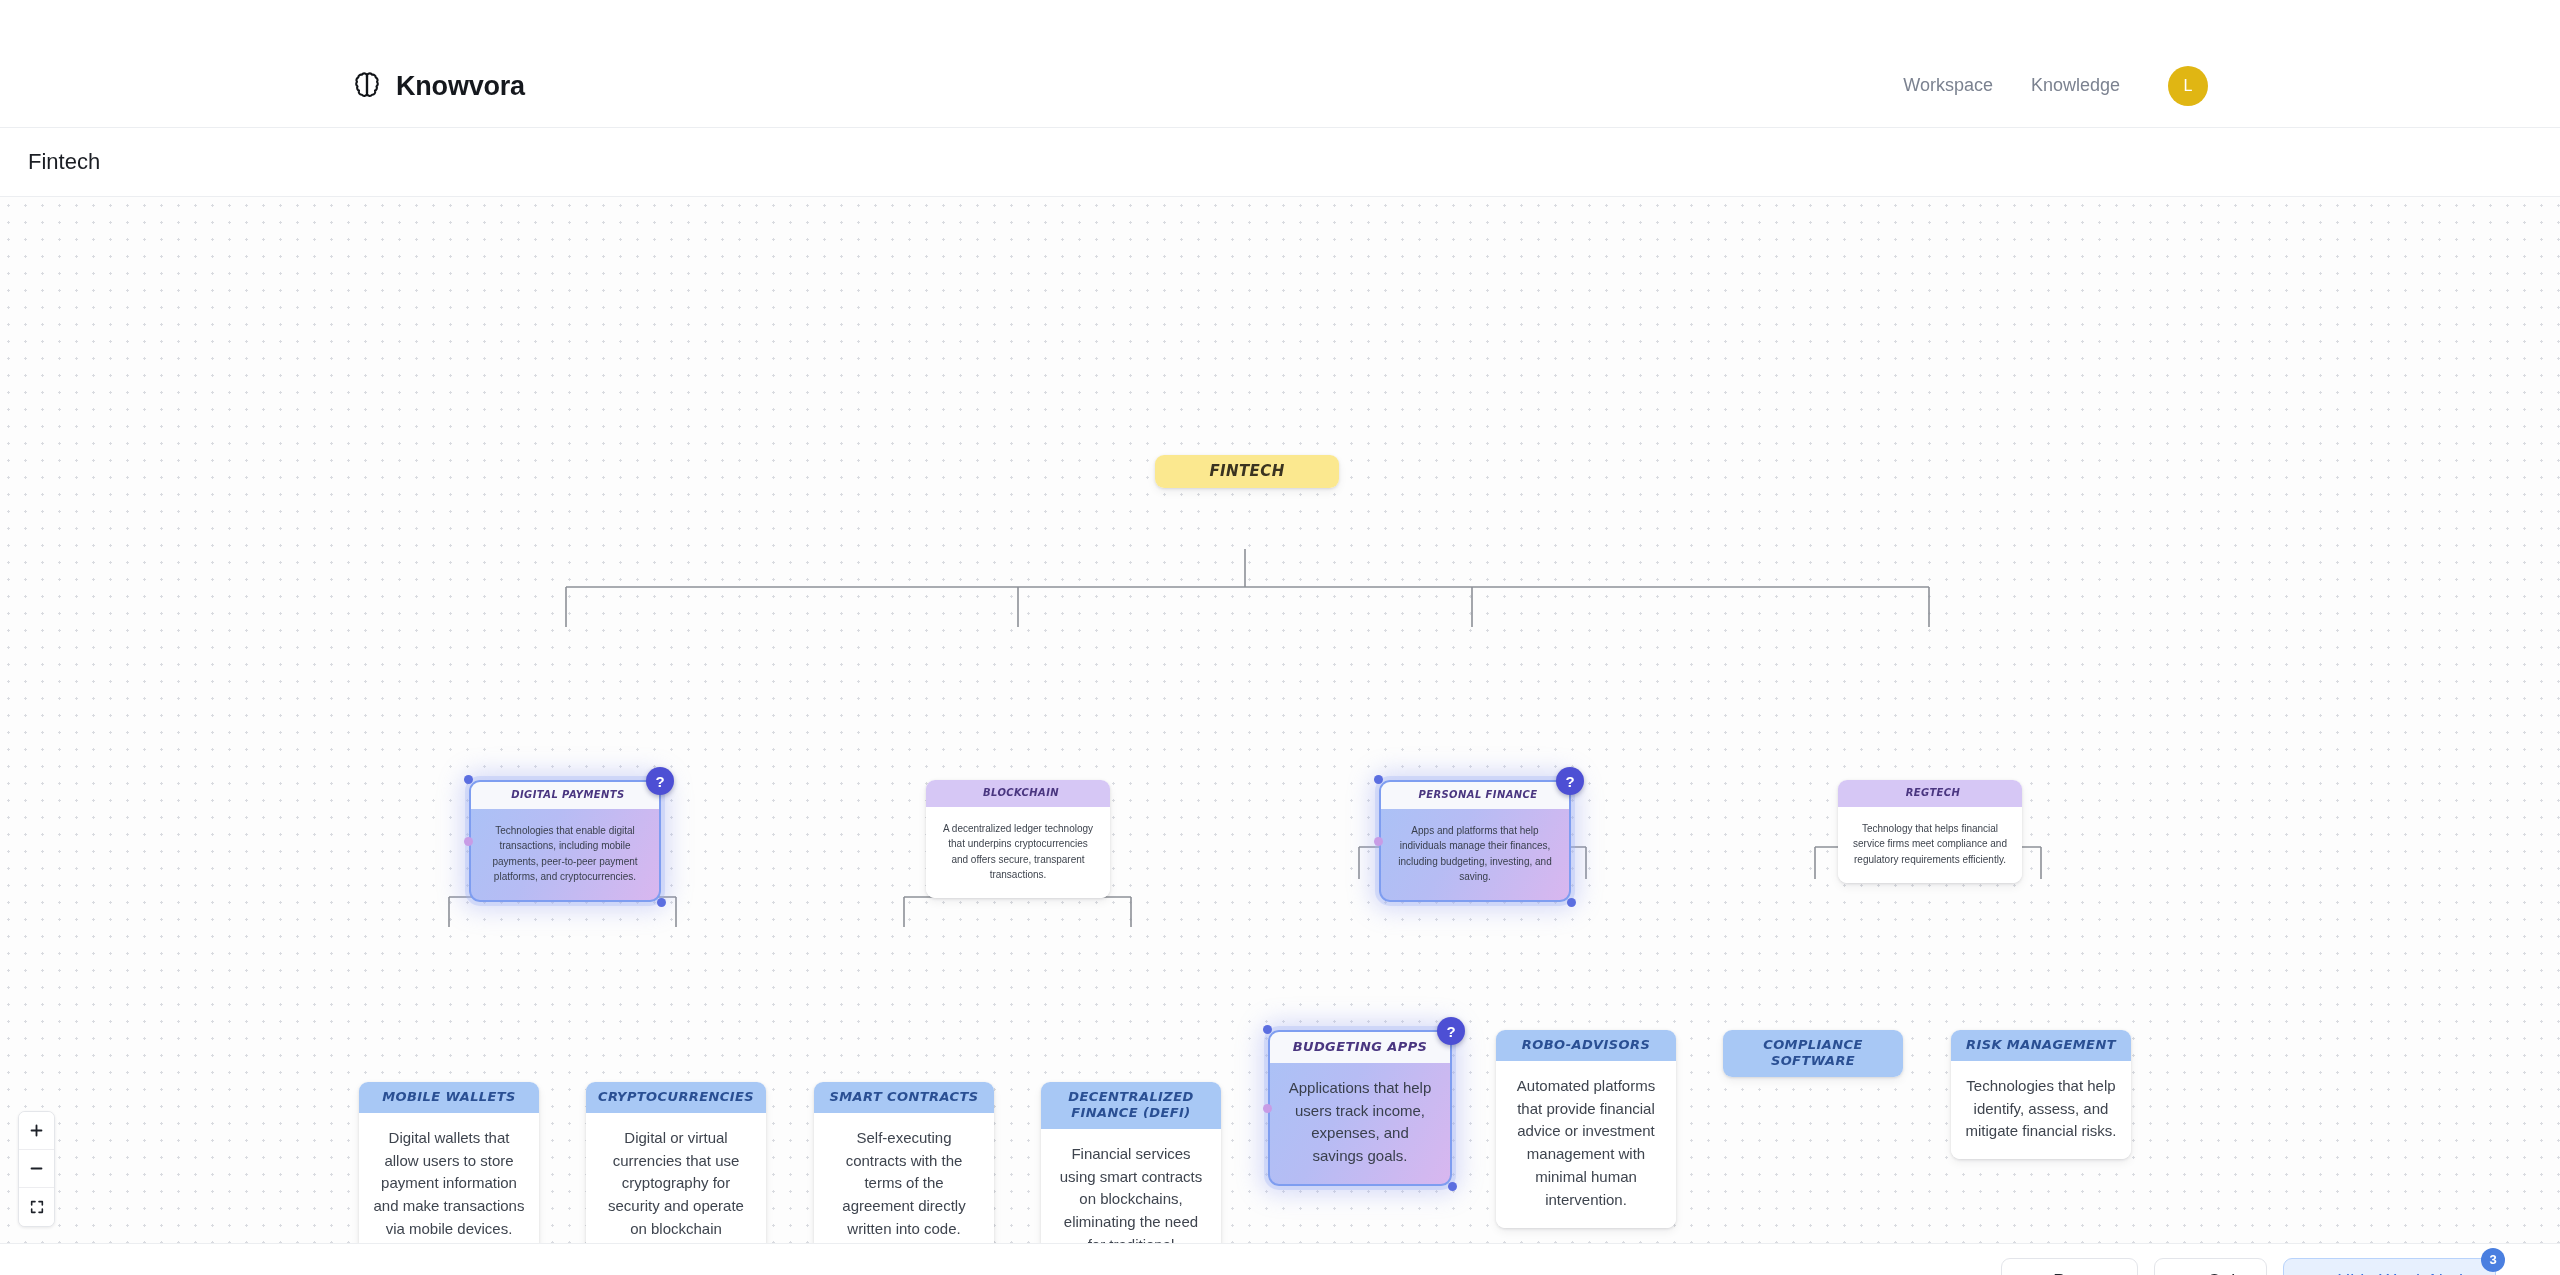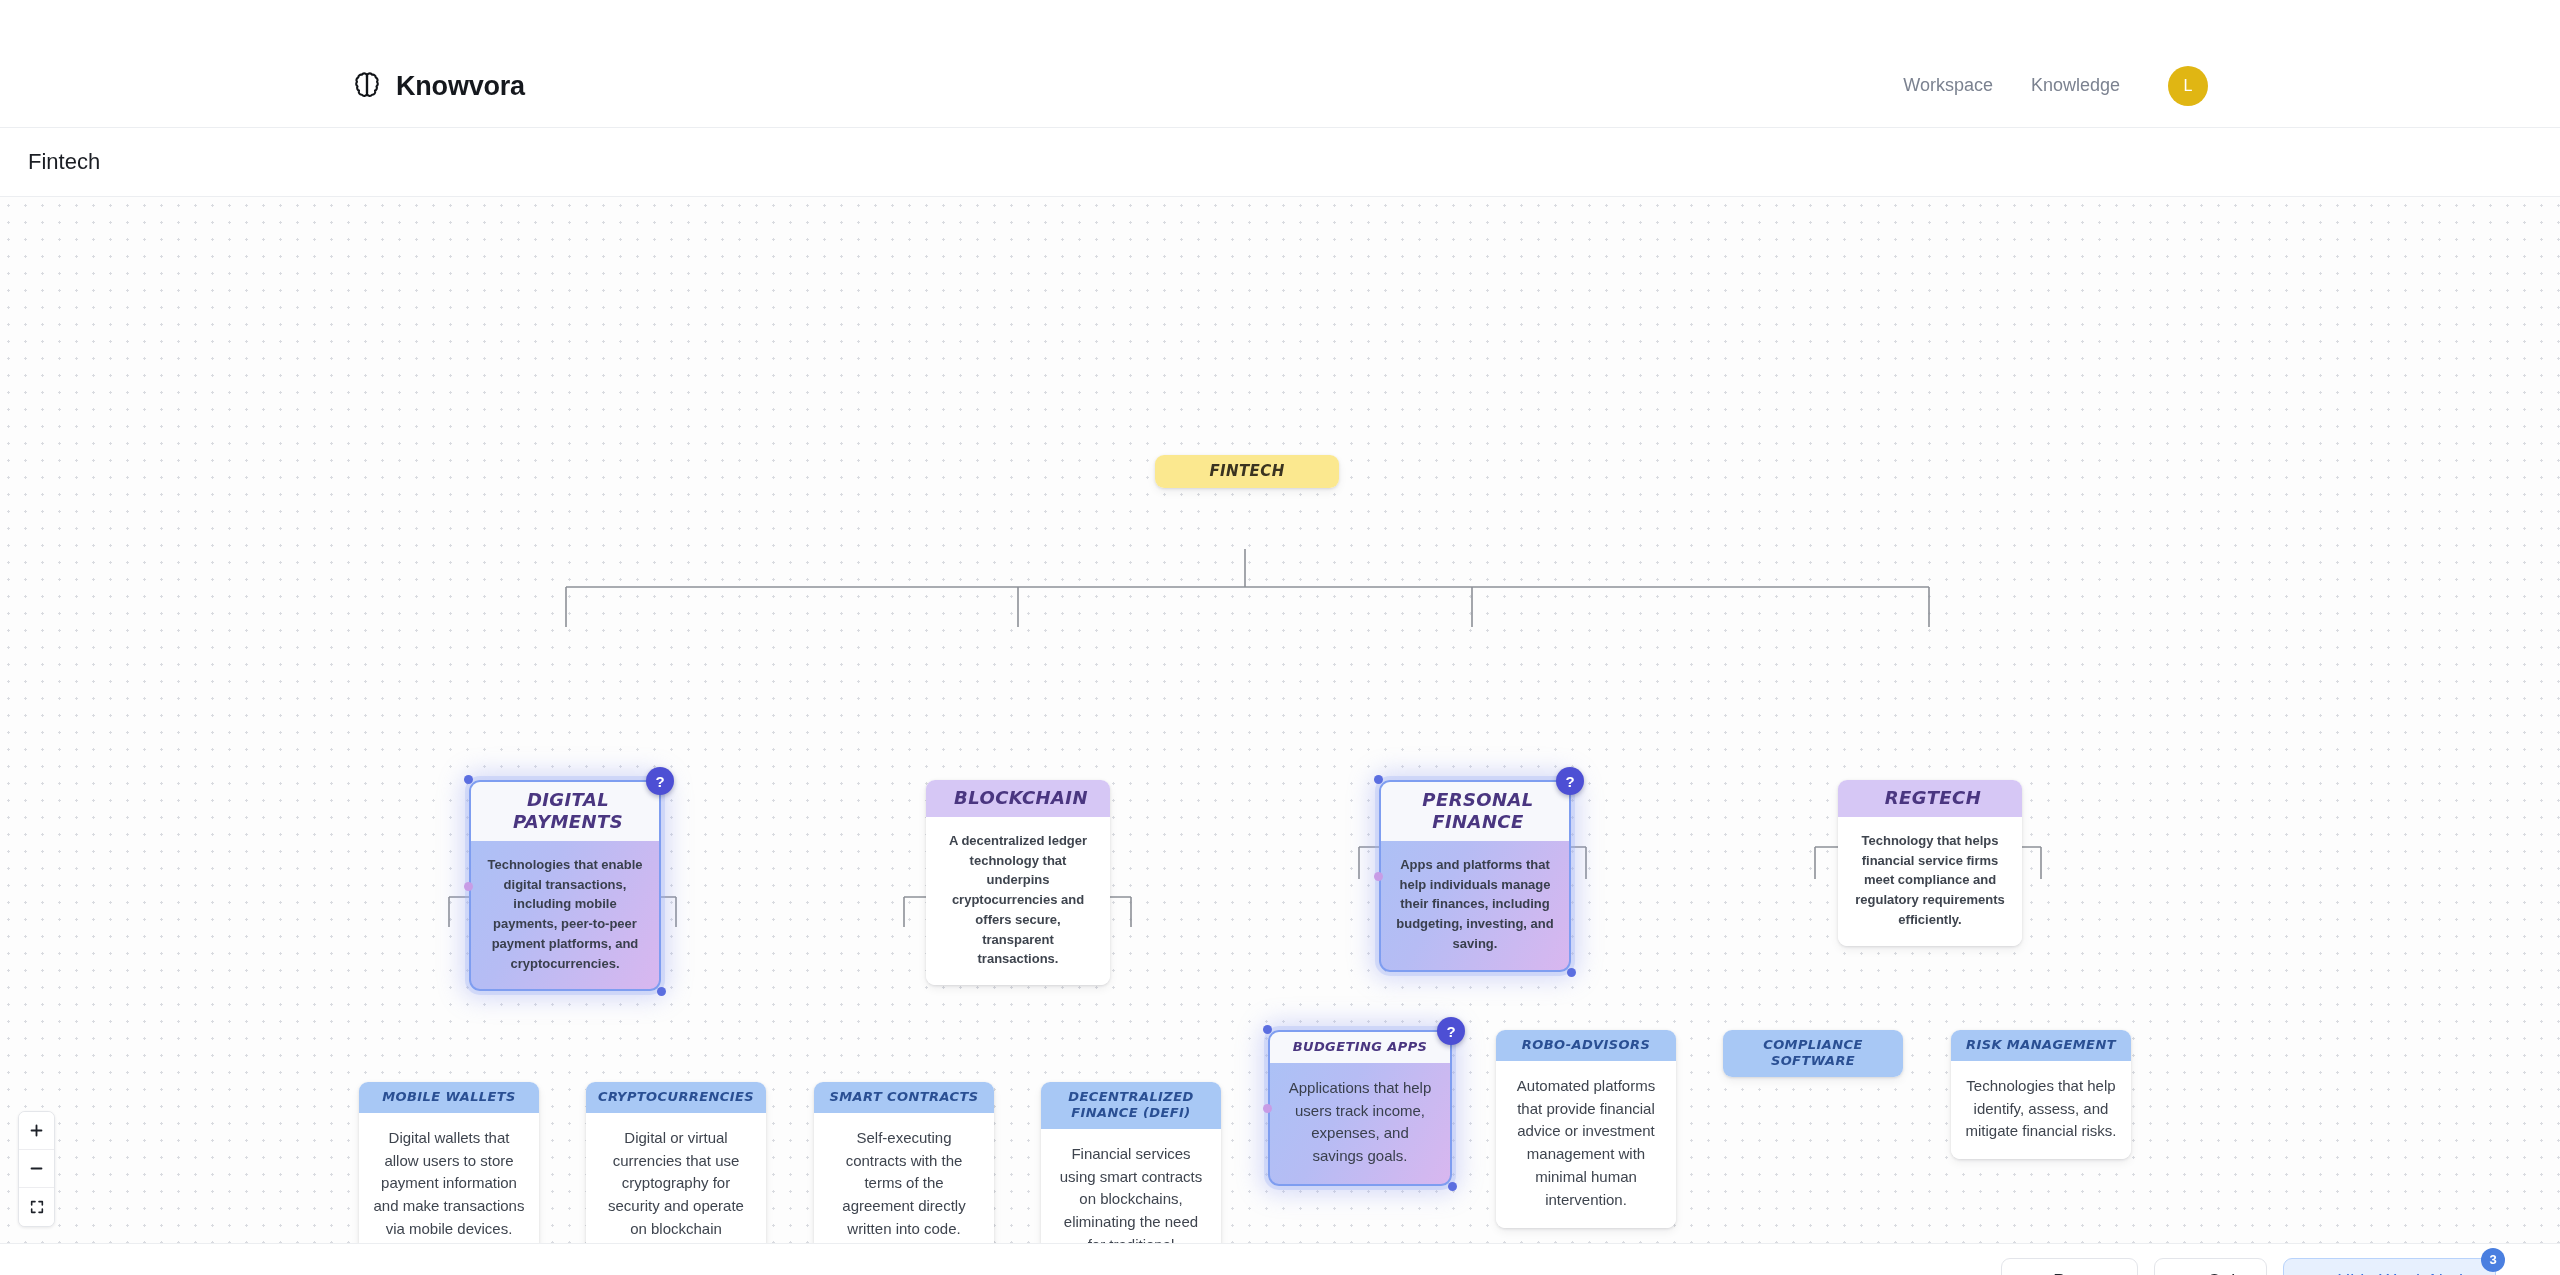--- a/index.html
+++ b/index.html
@@ -103,22 +103,22 @@
     color: #3e444e;
     padding: 14px 14px 16px;
     line-height: 1.52;
   }
 
   
   .lvl0 .node-title { background: #fbe88f; color: #3a3320; font-size: 15px; }
   .lvl0 .node-body  { font-size: 16.5px; color: #414750; }
 
   
-  .lvl1 .node-title { background: #d6c7f5; color: #4a3680; font-size: 18px; padding-left: 14px; }
-  .lvl1 .node-body  { font-size: 13px; font-weight: bold; }
+  .lvl1 .node-title { background: #d6c7f5; color: #4a3680; font-size: 10px; padding-left: 14px; }
+  .lvl1 .node-body  { font-size: 10px; }
 
   
   .lvl2 .node-title { background: #a8c8f5; color: #2a4f93; font-size: 13px; }
   .lvl2 .node-body  { font-size: 15px; }
 
   
   .node.weak {
     background: transparent;
     box-shadow: none;
   }

